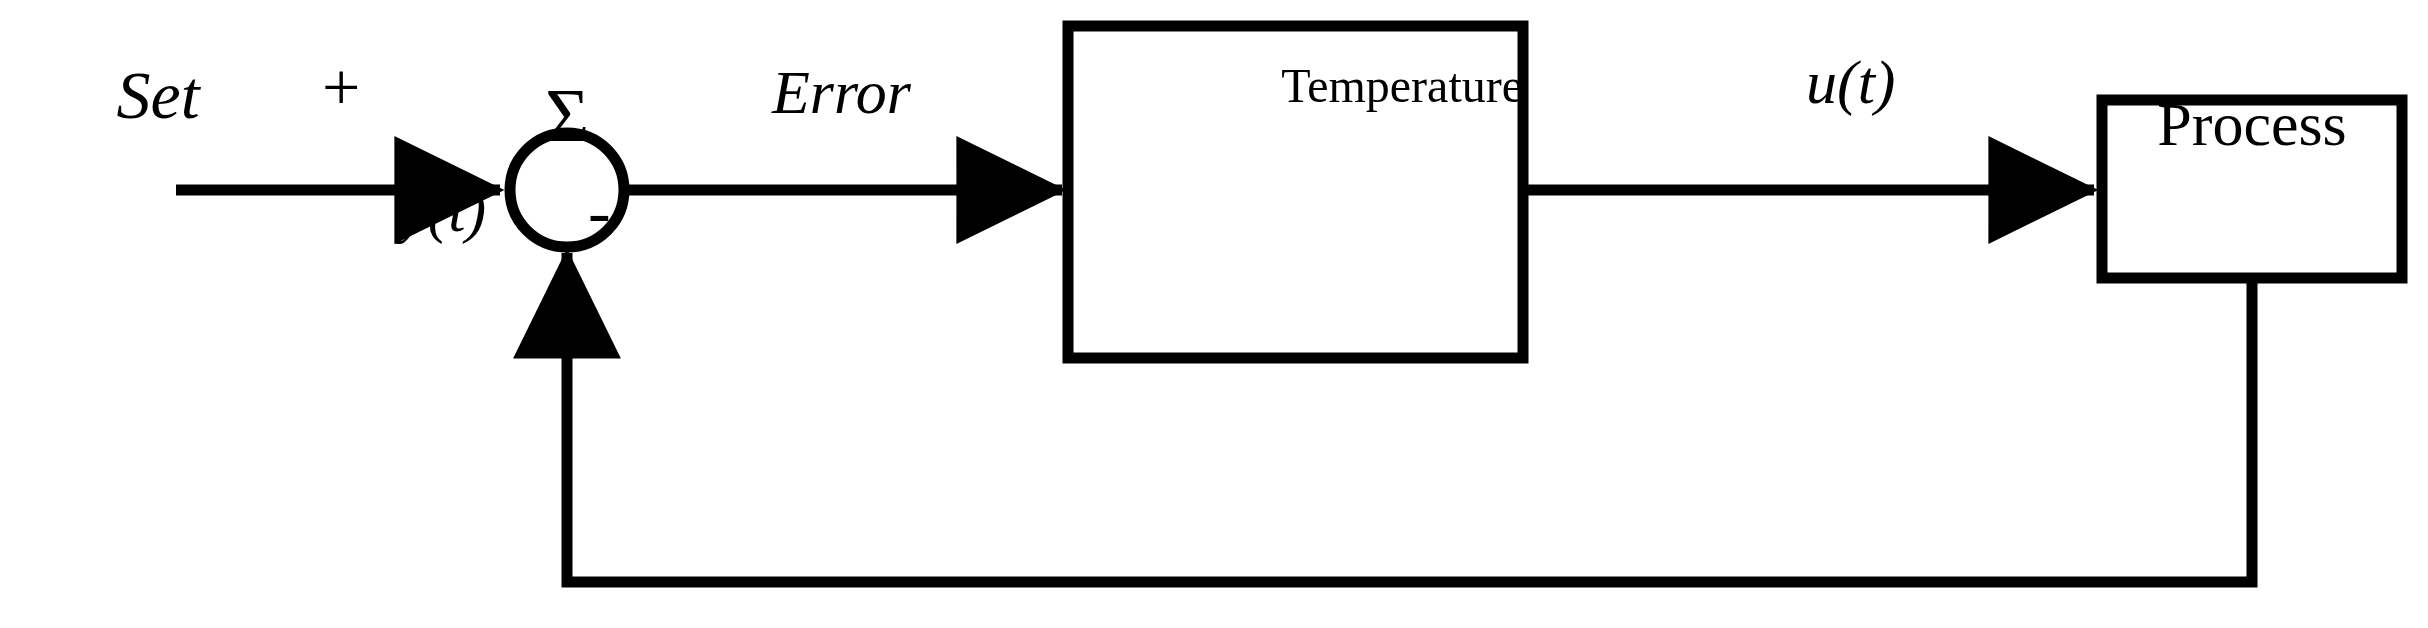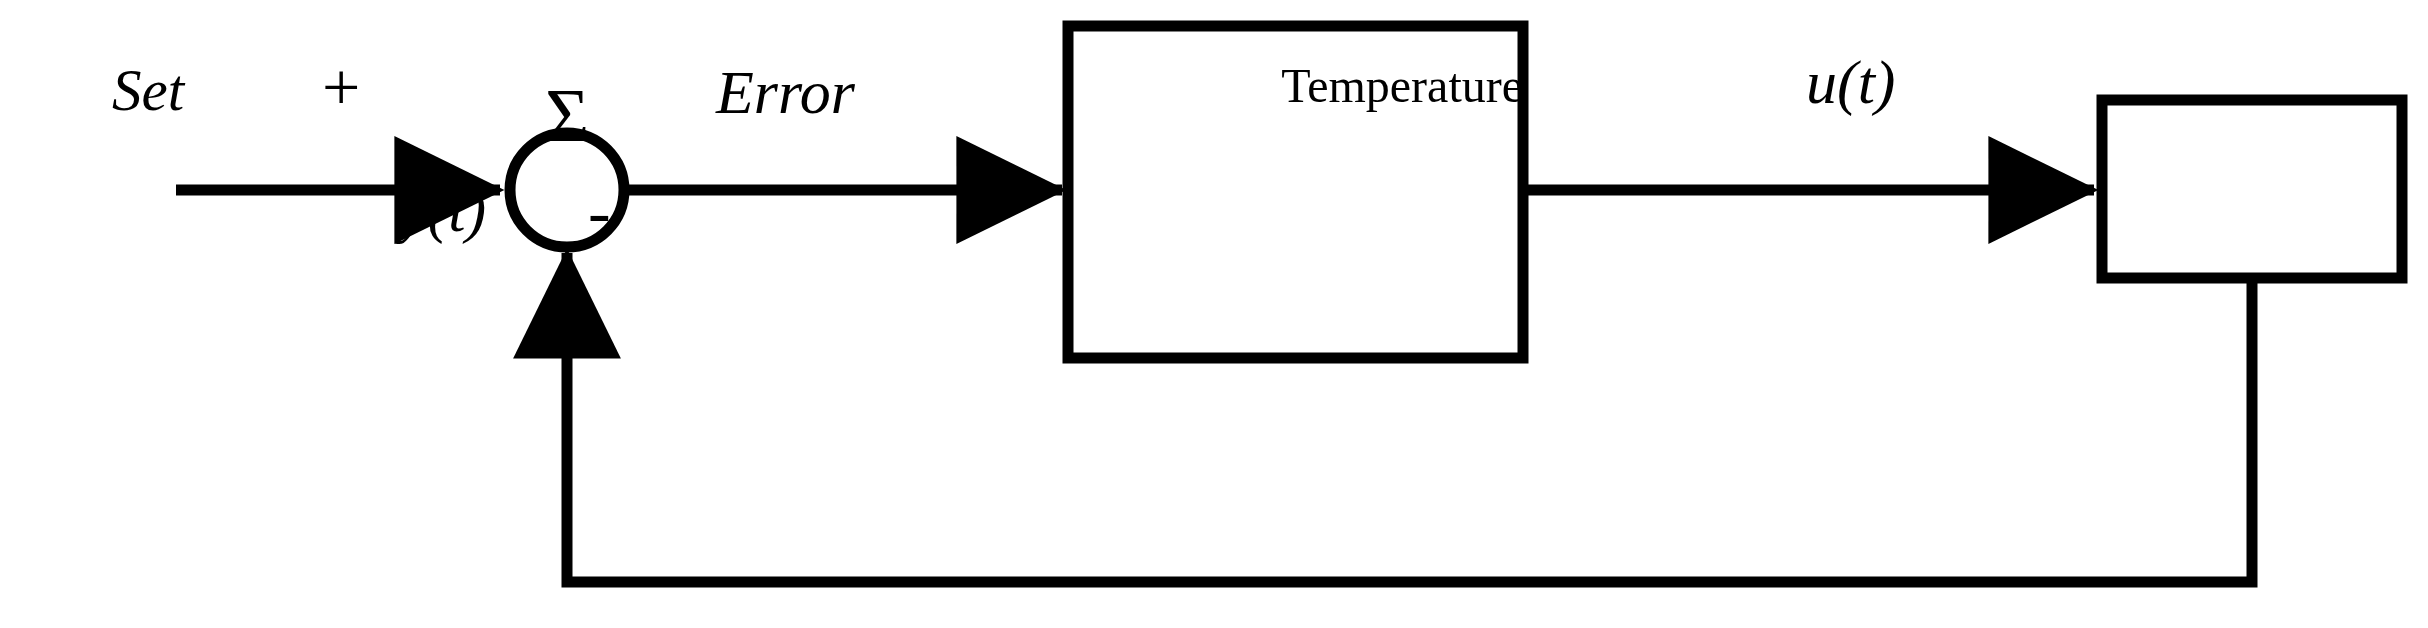--- a/index.html
+++ b/index.html
@@ -26,38 +26,38 @@
     position: absolute;
     color: #000000;
     white-space: nowrap;
     line-height: 1.05;
   }
   .lbl-italic { font-style: italic; }
   .lbl-roman  { font-style: normal; }
 
   
   #label-setpoints {
-    left: 28px;
+    left: 38px;
     top: 60px;
     width: 240px;
-    font-size: 59px;
+    font-size: 68px;
     font-style: italic;
     text-align: center;
   }
   #label-setpoints .sp-line1 { display: block; text-align: center; }
   #label-setpoints .sp-line2 { display: block; text-align: center; }
 
   #label-plus {
     left: 322px;
     top: 52px;
     font-size: 68px;
     font-style: normal;
   }
   #label-error {
-    left: 716px;
+    left: 772px;
     top: 60px;
     font-size: 62px;
   }
   #label-ut {
     left: 1806px;
     top: 50px;
     font-size: 62px;
   }
   #label-yt {
     left: 400px;
@@ -133,18 +133,19 @@
   <div class="lbl lbl-roman" id="label-sigma">Σ</div>
 
   <div class="lbl lbl-italic" id="label-error">Error</div>
 
   <div class="lbl lbl-roman" id="label-temperature-controller">
     <span class="tc-line">Temperature</span>
   </div>
 
   <div class="lbl lbl-italic" id="label-ut">u(t)</div>
 
+  <div class="lbl lbl-roman" id="label-process">Process</div>
 
   <div class="lbl lbl-italic" id="label-yt">y(t)</div>
 
   <div class="lbl lbl-roman" id="label-minus">-</div>
 
 </div>
 
 </body></html>

